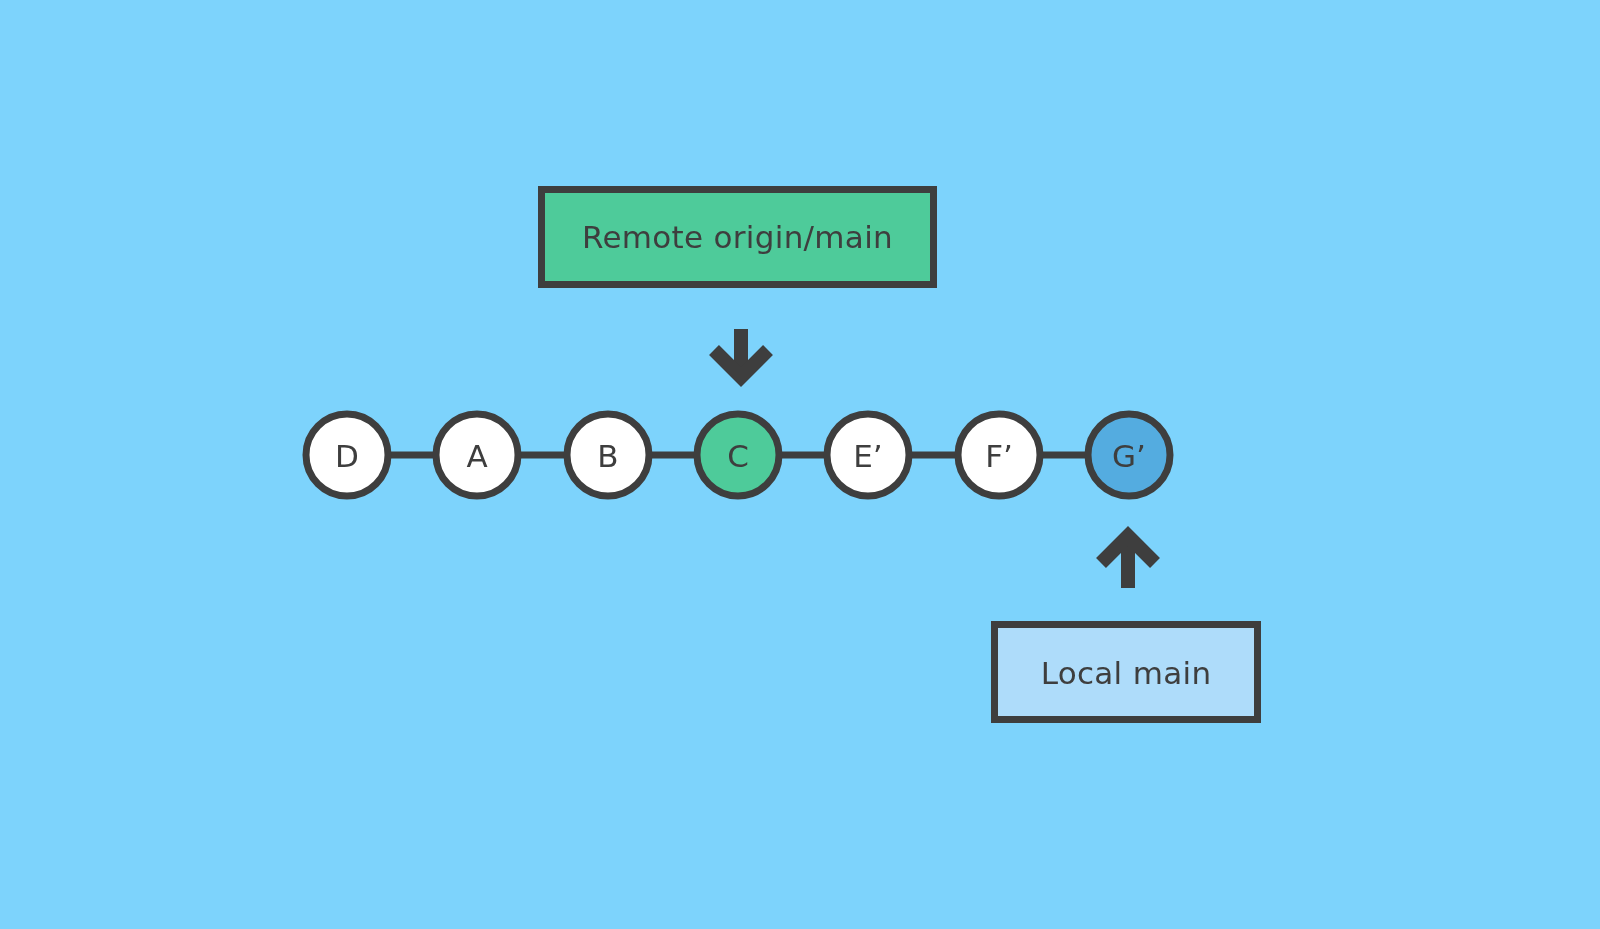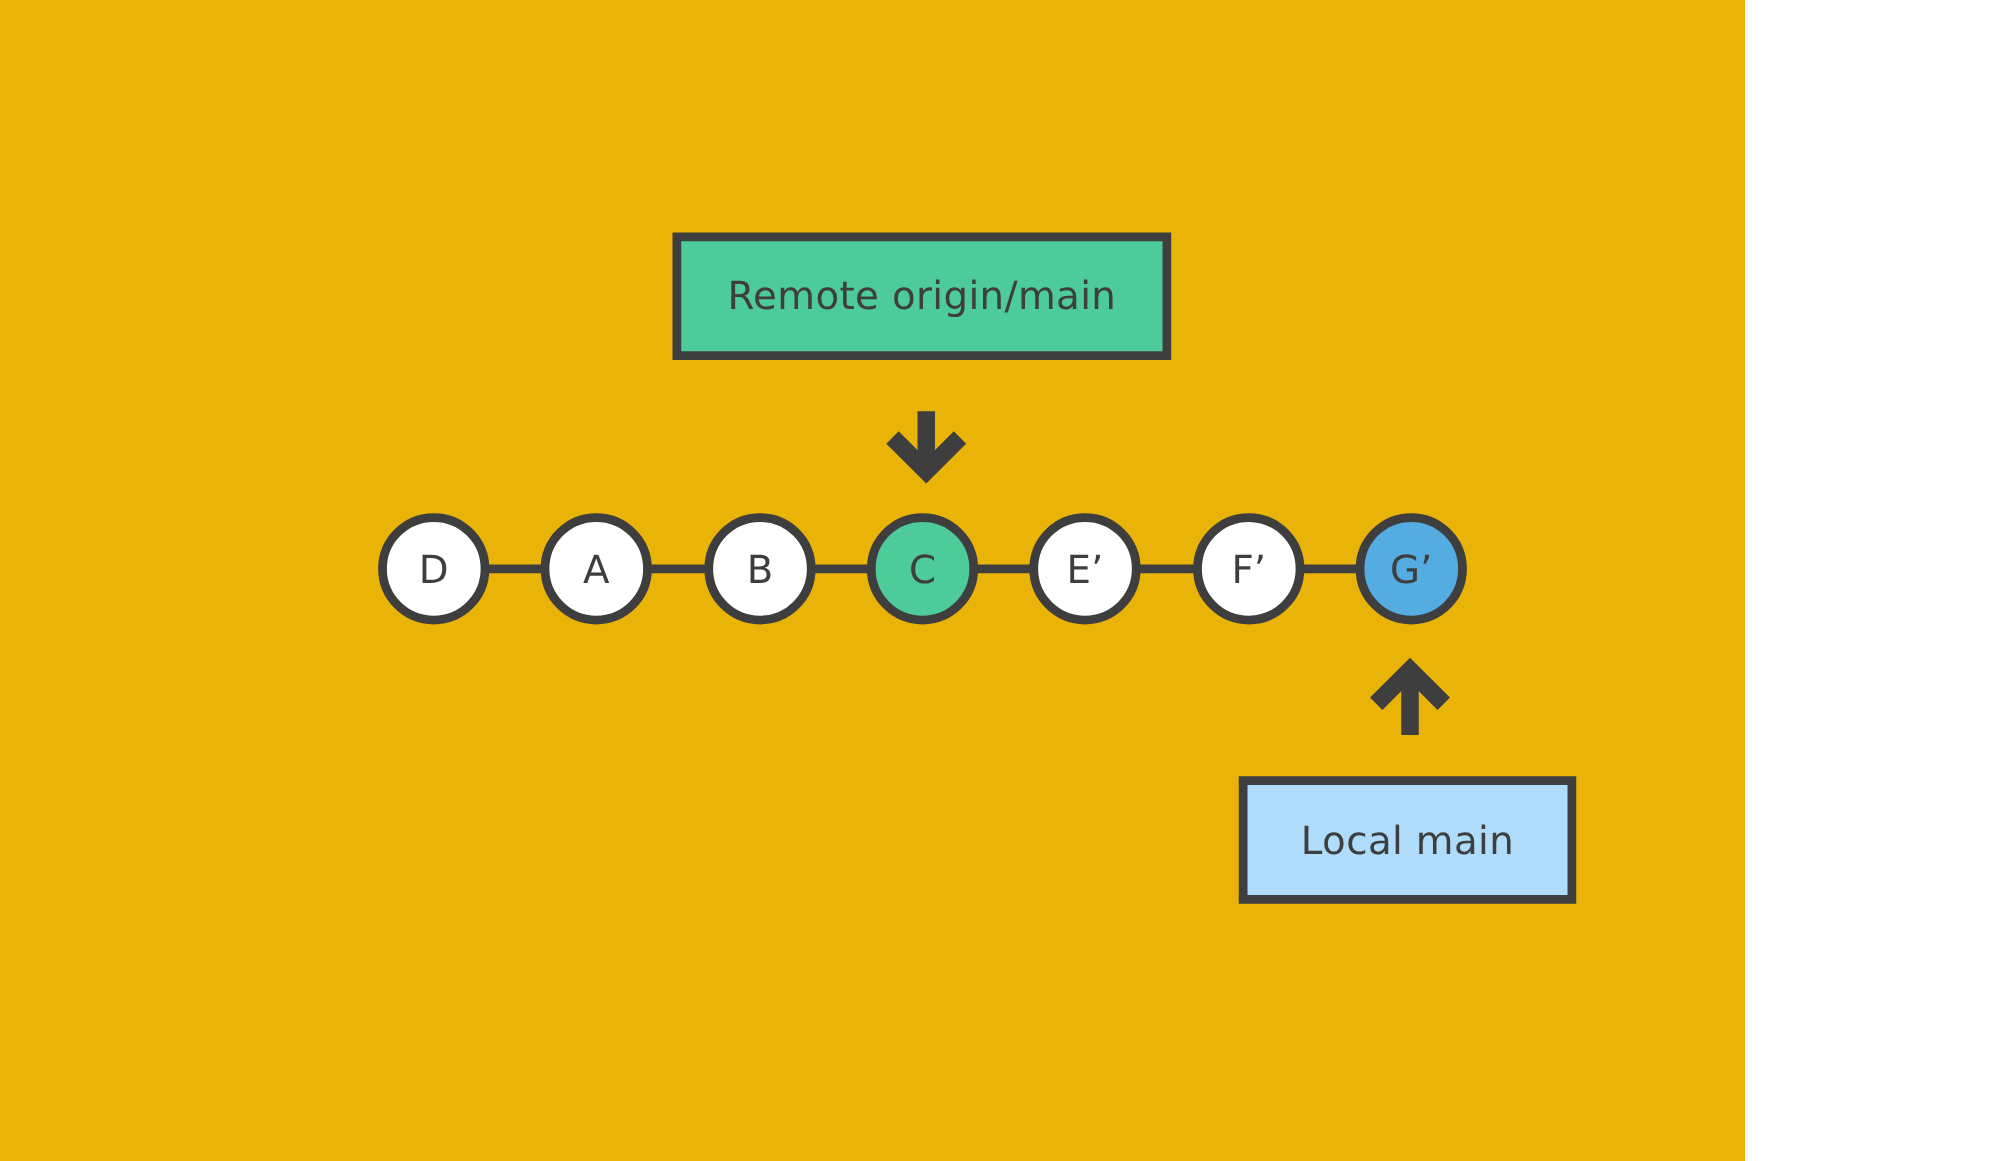--- a/index.html
+++ b/index.html
@@ -9,23 +9,23 @@
     background: #ffffff;
   }
   body {
     width: 1600px;
     height: 929px;
     overflow: hidden;
     font-family: "DejaVu Sans", "Liberation Sans", sans-serif;
   }
   #diagram-root {
     position: relative;
-    width: 1396px;
+    width: 1600px;
     height: 929px;
-    background: #eab308;
+    background: #7dd3fc;
   }
   #diagram-svg {
     position: absolute;
     top: 0;
     left: 0;
     width: 1600px;
     height: 929px;
     display: block;
   }
   .box-label {

